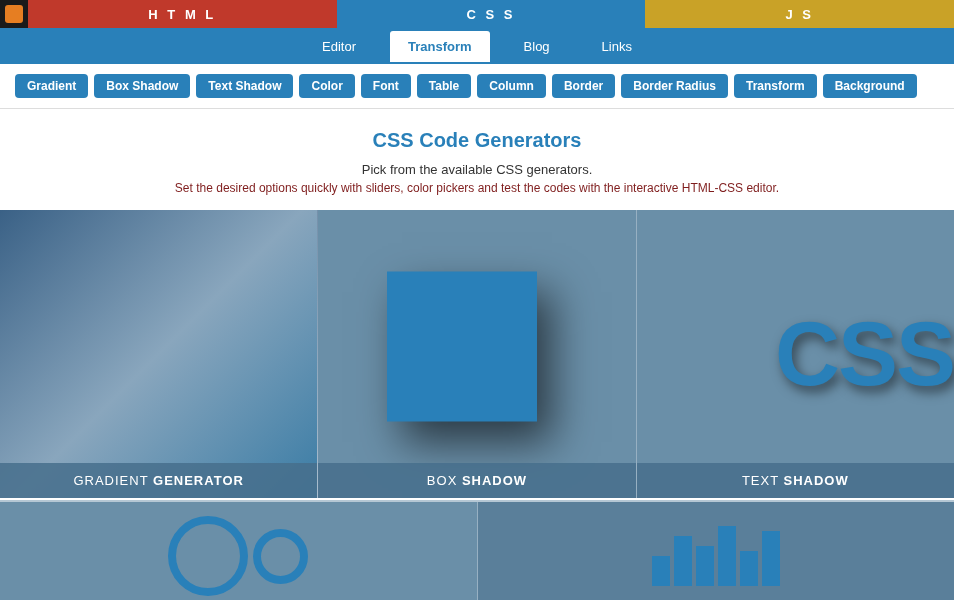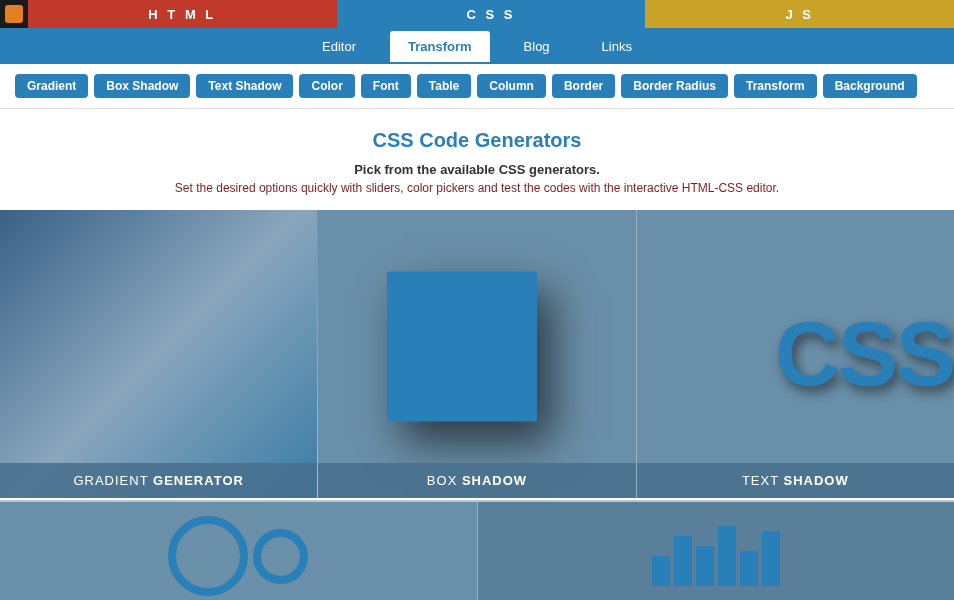--- a/index.html
+++ b/index.html
@@ -100,21 +100,21 @@
       padding: 20px 20px 15px;
       background: #fff;
     }
     #page-heading h1 {
       color: #2980b9;
       font-size: 20px;
       margin-bottom: 10px;
     }
     #page-heading p.bold-desc {
       font-size: 13px;
-      font-weight: bold;
+      font-weight: normal;
       color: #333;
       margin-bottom: 4px;
     }
     #page-heading p.light-desc {
       font-size: 12px;
       color: #7f1d1d;
       text-align: center;
     }
 
     

